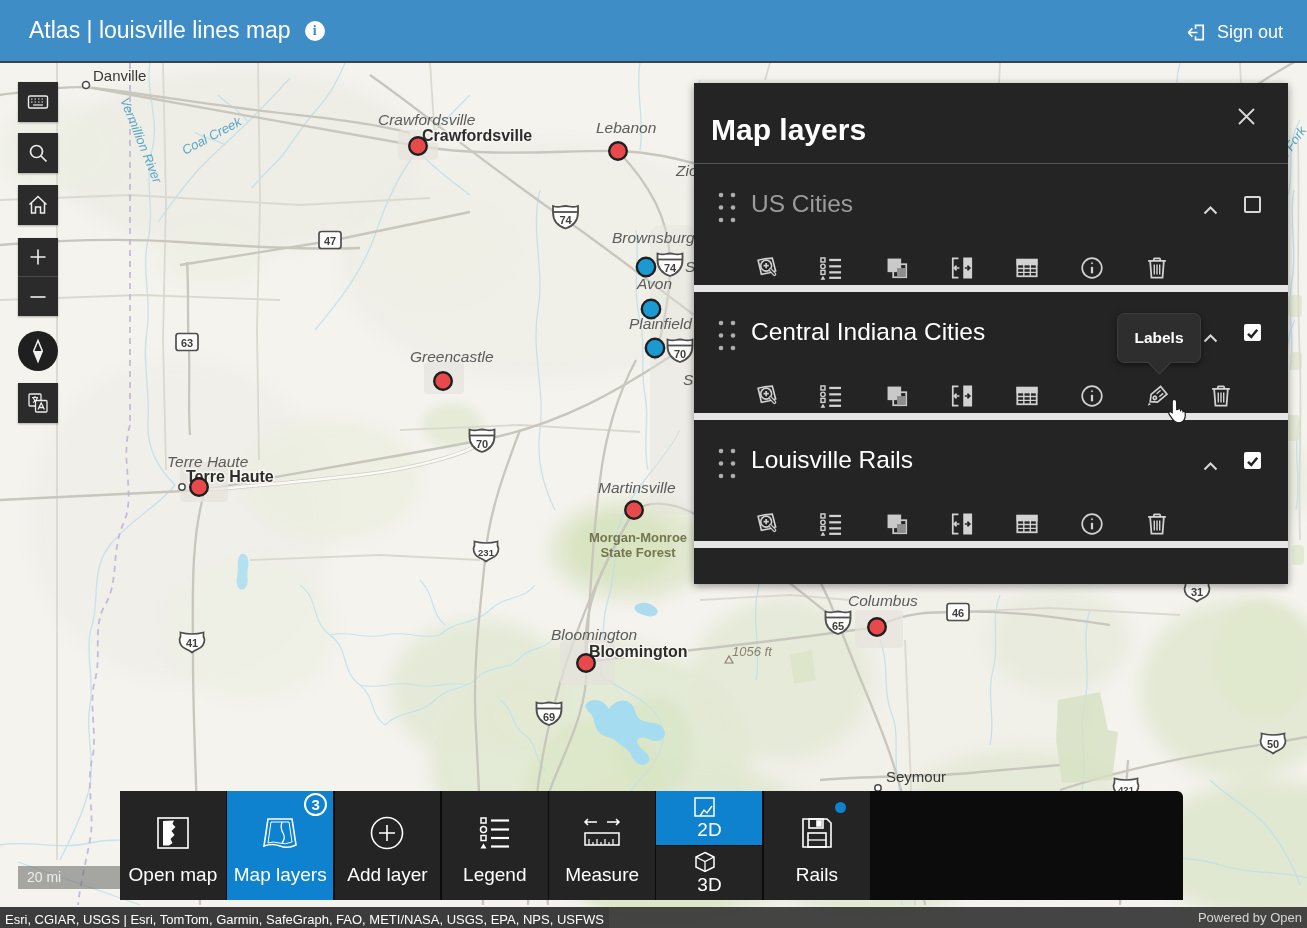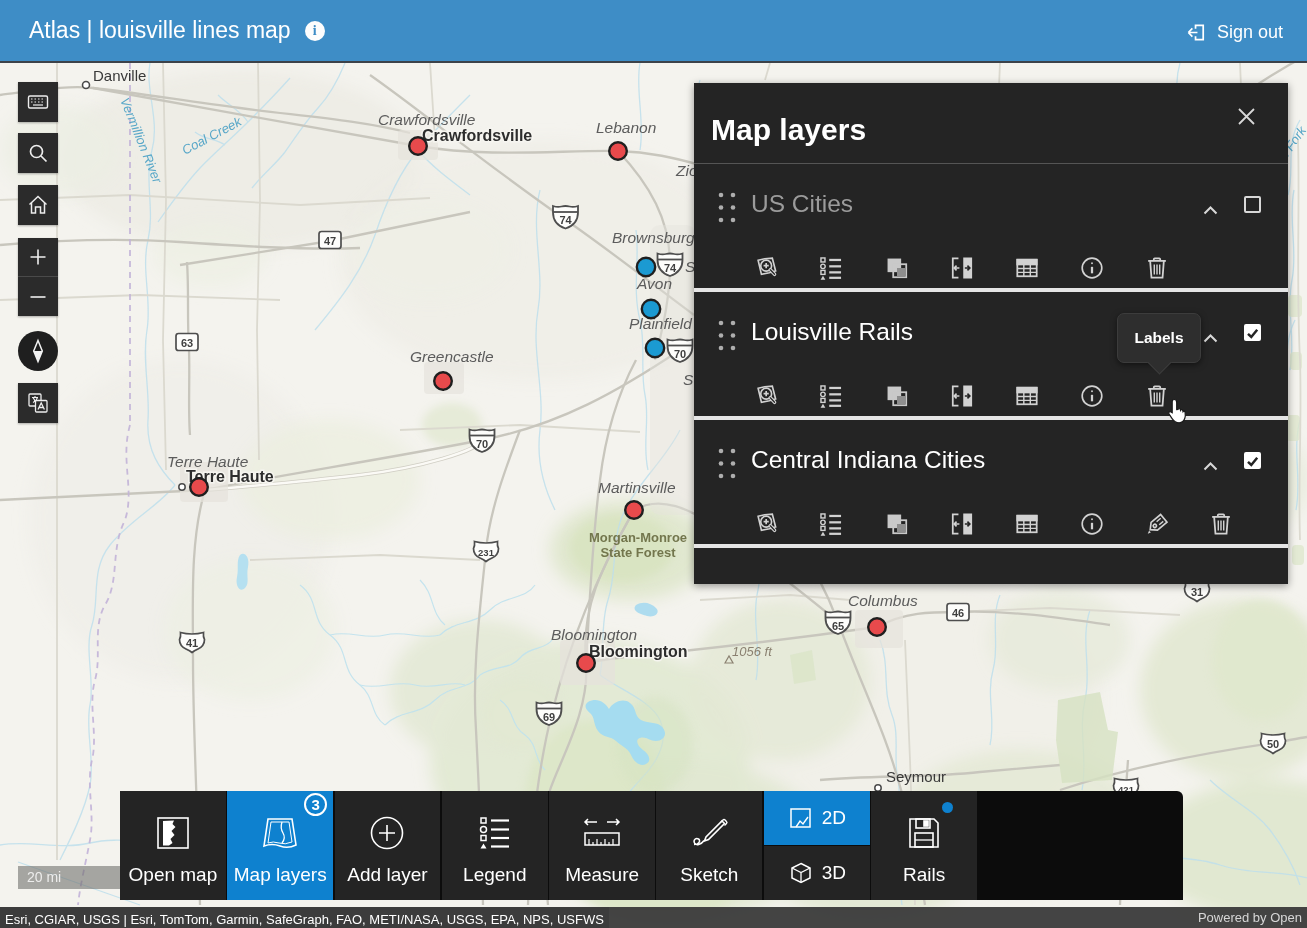--- a/index.html
+++ b/index.html
@@ -16,21 +16,21 @@
   .lbtn { position:absolute; left:18px; width:40px; height:40px; background:#2b2b2b; z-index:20; display:flex; align-items:center; justify-content:center; box-shadow:0 1px 2px rgba(0,0,0,.3); }
   #zoomgrp { position:absolute; left:18px; top:238px; width:40px; z-index:20; box-shadow:0 1px 2px rgba(0,0,0,.3); }
   #zoomgrp .z { width:40px; height:39px; background:#2b2b2b; color:#efefef; display:flex; align-items:center; justify-content:center; }
   #zoomgrp .z.plus { border-bottom:1px solid #4a4a4a; }
   #compass { position:absolute; left:18px; top:331px; width:40px; height:40px; border-radius:50%; background:#1f1f1f; z-index:20; display:flex; align-items:center; justify-content:center; }
   
   #panel { position:absolute; left:694px; top:83px; width:594px; height:501px; background:#242424; z-index:40; box-shadow:0 2px 8px rgba(0,0,0,.4); color:#fff; }
   #panel .phead { height:81px; border-bottom:1px solid #555; position:relative; }
   #panel .phead h2 { position:absolute; left:17px; top:30px; font-size:30px; font-weight:bold; color:#fff; }
   #panel .pclose { position:absolute; right:33px; top:24px; width:18px; height:18px; }
-  .lsec { position:relative; height:128px; border-bottom:4px solid #e5e5e5; }
+  .lsec { position:relative; height:128px; border-bottom:7px solid #e5e5e5; }
   .dots { position:absolute; left:24px; top:28px; width:14px; height:28px; }
   .lname { position:absolute; left:57px; top:26px; font-size:24.5px; color:#fff; }
   .lname.off { color:#9b9b9b; }
   .chev { position:absolute; right:70px; top:37px; }
   .cbox { position:absolute; right:27px; top:32px; width:17px; height:17px; border:2px solid #d8d8d8; border-radius:2px; background:transparent; }
   .cbox.on { background:#fff; border-color:#fff; }
   .cbox.on svg { display:block; margin:1px auto; }
   .irow { position:absolute; left:0; top:89px; right:0; height:46px; }
   .irow .ic { position:absolute; top:0; width:30px; height:30px; display:flex; align-items:center; justify-content:center; }
   
@@ -39,21 +39,21 @@
   
   #btb { position:absolute; left:120px; top:791px; width:1063px; height:109px; z-index:30; display:flex; background:#0c0c0c; border-radius:6px 6px 0 0; }
   .bbtn { width:105.8px; height:109px; background:#242424; margin-right:1.5px; position:relative; display:flex; flex-direction:column; align-items:center; color:#fff; }
   .bbtn:last-child { margin-right:0; }
   .bbtn .bic { height:64px; display:flex; align-items:flex-end; justify-content:center; padding-bottom:2px; }
   .bbtn .blab { font-size:19px; margin-top:9px; white-space:nowrap; }
   .bbtn.sel { background:#0e81cf; }
   .badge { position:absolute; right:6px; top:2px; width:23px; height:23px; border-radius:50%; background:#0e81cf; border:2px solid #fff; color:#fff; font-size:15px; font-weight:bold; text-align:center; line-height:19px; }
   .bluedot { position:absolute; right:24px; top:11px; width:11px; height:11px; border-radius:50%; background:#0e81cf; }
   .split { width:106px; }
-  .split .half { width:100%; height:53.5px; display:flex; align-items:center; justify-content:center; color:#fff; font-size:19px; background:#242424; }
+  .split .half { width:100%; height:53.5px; display:flex; align-items:center; justify-content:center; color:#fff; font-size:19px; background:#242424;flex-direction:column; }
   .split .half.sel { background:#0e81cf; height:54px; }
   .split .half svg { margin-right:8px; }
   
   #scale { position:absolute; left:18px; top:866px; width:102px; height:23px; background:rgba(108,108,105,.58); color:#ededec; font-size:14px; line-height:23px; padding-left:9px; z-index:25; }
   #attr { position:absolute; left:0; top:907px; width:1307px; height:21px; background:rgba(58,58,58,.95); z-index:35; color:#fff; font-size:13px; line-height:21px; }
   #attr .l { position:absolute; left:0; top:0; height:21px; background:#3c3c3c; padding:2px 5px; }
   #attr .r { position:absolute; right:5px; top:0; color:#d6d6d6; }
   
   #cursor { position:absolute; left:1166px; top:398px; z-index:60; }
 </style>
@@ -486,20 +486,111 @@
 </div>
 <div class="lsec">
 <span class="dots"><svg width="18" height="31" viewBox="0 0 18 31" fill="#aeaeae">
 <circle cx="3" cy="3" r="2.3"></circle>
             <circle cx="15" cy="3" r="2.3"></circle>
 <circle cx="3" cy="15.5" r="2.3"></circle>
             <circle cx="15" cy="15.5" r="2.3"></circle>
 <circle cx="3" cy="28" r="2.3"></circle>
             <circle cx="15" cy="28" r="2.3"></circle>
 </svg></span>
+<span class="lname">Central Indiana Cities</span>
+<span class="chev"><svg width="15" height="9" viewBox="0 0 15 9">
+            <path d="M1.5,7.5 L7.5,1.5 L13.5,7.5" fill="none" stroke="#d8d8d8" stroke-width="2"></path>
+          </svg></span>
+<span class="cbox on">
+          <svg width="13" height="13" viewBox="0 0 13 13">
+            <path d="M2,6.8 L5.3,10 L11.2,2.8" fill="none" stroke="#242424" stroke-width="2.5"></path>
+          </svg>
+        </span>
+<div class="irow">
+<span class="ic" style="left:58px">
+            <svg width="26" height="26" viewBox="0 0 22 22" fill="none" stroke="#d2d2d2" stroke-width="1.4">
+<path d="M3.5,4.5 L9,3.2 L15.5,2.6 L18.3,13.5 L13,15 L6.3,16.4 Z"></path>
+<circle cx="10.3" cy="9" r="4.6"></circle>
+<path d="M10.3,6.8 v4.4 M8.1,9 h4.4"></path>
+<path d="M13.8,12.5 l3.6,3.8" stroke-width="3" stroke-linecap="round"></path>
+<path d="M13.8,12.5 l3.6,3.8" stroke="#242424" stroke-width="1" stroke-linecap="round"></path>
+</svg>
+          </span>
+<span class="ic" style="left:122px">
+            <svg width="26" height="26" viewBox="0 0 22 22" fill="#d2d2d2" stroke="none">
+<rect x="2.5" y="2.5" width="3.4" height="3.4" fill="none" stroke="#d2d2d2" stroke-width="1.2"></rect>
+<circle cx="4.2" cy="9.6" r="1.9" fill="none" stroke="#d2d2d2" stroke-width="1.2"></circle>
+<rect x="2.5" y="13" width="3.4" height="3.4" fill="none" stroke="#d2d2d2" stroke-width="1.2"></rect>
+<path d="M4.2,17.6 l2,3.4 h-4 z"></path>
+<g stroke="#d2d2d2" stroke-width="1.9">
+                <path d="M9.5,4.2 h10"></path>
+                <path d="M9.5,9.6 h10"></path>
+                <path d="M9.5,14.7 h10"></path>
+                <path d="M9.5,19.3 h10"></path>
+              </g>
+</svg>
+          </span>
+<span class="ic" style="left:188px">
+            <svg width="26" height="26" viewBox="0 0 22 22" fill="none">
+<rect x="3" y="3" width="11.5" height="11.5" fill="#c9c9c9"></rect>
+<rect x="7.8" y="7.8" width="11" height="11" fill="none" stroke="#c9c9c9" stroke-width="1.5"></rect>
+<rect x="11" y="11" width="7.3" height="7.3" fill="#8e8e8e"></rect>
+</svg>
+          </span>
+<span class="ic" style="left:253px">
+            <svg width="26" height="26" viewBox="0 0 22 22" fill="none" stroke="#d2d2d2" stroke-width="1.5">
+<path d="M8,2.8 H3.2 V19.2 H8"></path>
+<path d="M12.8,2.8 H18.8 V19.2 H12.8 Z" fill="#d2d2d2"></path>
+<path d="M8.8,11 H4.6 M6.4,9 l-2,2 2,2" stroke-width="1.4"></path>
+<path d="M13.4,11 H17.4 M15.6,9 l2,2 -2,2" stroke="#242424" stroke-width="1.4"></path>
+</svg>
+          </span>
+<span class="ic" style="left:318px">
+            <svg width="26" height="26" viewBox="0 0 22 22" fill="none" stroke="#d2d2d2" stroke-width="1.5">
+<rect x="2.8" y="4" width="16.4" height="14"></rect>
+<rect x="2.8" y="4" width="16.4" height="4" fill="#d2d2d2"></rect>
+<path d="M2.8,11.4 h16.4 M2.8,14.7 h16.4 M8.3,8 v10 M13.8,8 v10" stroke-width="1.2"></path>
+</svg>
+          </span>
+<span class="ic" style="left:383px">
+            <svg width="26" height="26" viewBox="0 0 22 22" fill="none" stroke="#d2d2d2" stroke-width="1.4">
+<circle cx="11" cy="11" r="8.3"></circle>
+<path d="M11,10 v5.5" stroke-width="1.9"></path>
+<circle cx="11" cy="7" r="0.8" fill="#d2d2d2" stroke="none"></circle>
+</svg>
+          </span>
+<span class="ic" style="left:448px">
+            <svg width="26" height="26" viewBox="0 0 22 22" fill="none" stroke="#d2d2d2" stroke-width="1.4">
+<g transform="rotate(-40 11 11)">
+<path d="M3.5,11 L8,6.8 H18.5 V15.2 H8 Z"></path>
+<circle cx="8.6" cy="11" r="1.4"></circle>
+<path d="M12,9.3 h4.5 M12,12.7 h4.5" stroke-width="1.2"></path>
+</g>
+<path d="M3.2,19.2 l2.6,-1 -1.5,-1.7 z" fill="#d2d2d2" stroke="none"></path>
+</svg>
+          </span>
+<span class="ic" style="left:512px">
+            <svg width="26" height="26" viewBox="0 0 22 22" fill="none" stroke="#d2d2d2" stroke-width="1.5">
+<path d="M3.5,5 h15"></path>
+<path d="M8.3,5 V3.6 Q8.3,2.8 9.1,2.8 h3.8 Q13.7,2.8 13.7,3.6 V5"></path>
+<path d="M5.2,5 L6.3,19.2 H15.7 L16.8,5"></path>
+<path d="M8.7,8 v8.6 M11,8 v8.6 M13.3,8 v8.6" stroke-width="1.2"></path>
+</svg>
+          </span>
+</div>
+</div>
+<div class="lsec">
+<span class="dots"><svg width="18" height="31" viewBox="0 0 18 31" fill="#aeaeae">
+<circle cx="3" cy="3" r="2.3"></circle>
+            <circle cx="15" cy="3" r="2.3"></circle>
+<circle cx="3" cy="15.5" r="2.3"></circle>
+            <circle cx="15" cy="15.5" r="2.3"></circle>
+<circle cx="3" cy="28" r="2.3"></circle>
+            <circle cx="15" cy="28" r="2.3"></circle>
+</svg></span>
 <span class="lname">Louisville Rails</span>
 <span class="chev"><svg width="15" height="9" viewBox="0 0 15 9">
             <path d="M1.5,7.5 L7.5,1.5 L13.5,7.5" fill="none" stroke="#d8d8d8" stroke-width="2"></path>
           </svg></span>
 <span class="cbox on">
           <svg width="13" height="13" viewBox="0 0 13 13">
             <path d="M2,6.8 L5.3,10 L11.2,2.8" fill="none" stroke="#242424" stroke-width="2.5"></path>
           </svg>
         </span>
 <div class="irow">
@@ -558,111 +649,20 @@
 <span class="ic" style="left:448px">
             <svg width="26" height="26" viewBox="0 0 22 22" fill="none" stroke="#d2d2d2" stroke-width="1.5">
 <path d="M3.5,5 h15"></path>
 <path d="M8.3,5 V3.6 Q8.3,2.8 9.1,2.8 h3.8 Q13.7,2.8 13.7,3.6 V5"></path>
 <path d="M5.2,5 L6.3,19.2 H15.7 L16.8,5"></path>
 <path d="M8.7,8 v8.6 M11,8 v8.6 M13.3,8 v8.6" stroke-width="1.2"></path>
 </svg>
           </span>
 </div>
 </div>
-<div class="lsec">
-<span class="dots"><svg width="18" height="31" viewBox="0 0 18 31" fill="#aeaeae">
-<circle cx="3" cy="3" r="2.3"></circle>
-            <circle cx="15" cy="3" r="2.3"></circle>
-<circle cx="3" cy="15.5" r="2.3"></circle>
-            <circle cx="15" cy="15.5" r="2.3"></circle>
-<circle cx="3" cy="28" r="2.3"></circle>
-            <circle cx="15" cy="28" r="2.3"></circle>
-</svg></span>
-<span class="lname">Central Indiana Cities</span>
-<span class="chev"><svg width="15" height="9" viewBox="0 0 15 9">
-            <path d="M1.5,7.5 L7.5,1.5 L13.5,7.5" fill="none" stroke="#d8d8d8" stroke-width="2"></path>
-          </svg></span>
-<span class="cbox on">
-          <svg width="13" height="13" viewBox="0 0 13 13">
-            <path d="M2,6.8 L5.3,10 L11.2,2.8" fill="none" stroke="#242424" stroke-width="2.5"></path>
-          </svg>
-        </span>
-<div class="irow">
-<span class="ic" style="left:58px">
-            <svg width="26" height="26" viewBox="0 0 22 22" fill="none" stroke="#d2d2d2" stroke-width="1.4">
-<path d="M3.5,4.5 L9,3.2 L15.5,2.6 L18.3,13.5 L13,15 L6.3,16.4 Z"></path>
-<circle cx="10.3" cy="9" r="4.6"></circle>
-<path d="M10.3,6.8 v4.4 M8.1,9 h4.4"></path>
-<path d="M13.8,12.5 l3.6,3.8" stroke-width="3" stroke-linecap="round"></path>
-<path d="M13.8,12.5 l3.6,3.8" stroke="#242424" stroke-width="1" stroke-linecap="round"></path>
-</svg>
-          </span>
-<span class="ic" style="left:122px">
-            <svg width="26" height="26" viewBox="0 0 22 22" fill="#d2d2d2" stroke="none">
-<rect x="2.5" y="2.5" width="3.4" height="3.4" fill="none" stroke="#d2d2d2" stroke-width="1.2"></rect>
-<circle cx="4.2" cy="9.6" r="1.9" fill="none" stroke="#d2d2d2" stroke-width="1.2"></circle>
-<rect x="2.5" y="13" width="3.4" height="3.4" fill="none" stroke="#d2d2d2" stroke-width="1.2"></rect>
-<path d="M4.2,17.6 l2,3.4 h-4 z"></path>
-<g stroke="#d2d2d2" stroke-width="1.9">
-                <path d="M9.5,4.2 h10"></path>
-                <path d="M9.5,9.6 h10"></path>
-                <path d="M9.5,14.7 h10"></path>
-                <path d="M9.5,19.3 h10"></path>
-              </g>
-</svg>
-          </span>
-<span class="ic" style="left:188px">
-            <svg width="26" height="26" viewBox="0 0 22 22" fill="none">
-<rect x="3" y="3" width="11.5" height="11.5" fill="#c9c9c9"></rect>
-<rect x="7.8" y="7.8" width="11" height="11" fill="none" stroke="#c9c9c9" stroke-width="1.5"></rect>
-<rect x="11" y="11" width="7.3" height="7.3" fill="#8e8e8e"></rect>
-</svg>
-          </span>
-<span class="ic" style="left:253px">
-            <svg width="26" height="26" viewBox="0 0 22 22" fill="none" stroke="#d2d2d2" stroke-width="1.5">
-<path d="M8,2.8 H3.2 V19.2 H8"></path>
-<path d="M12.8,2.8 H18.8 V19.2 H12.8 Z" fill="#d2d2d2"></path>
-<path d="M8.8,11 H4.6 M6.4,9 l-2,2 2,2" stroke-width="1.4"></path>
-<path d="M13.4,11 H17.4 M15.6,9 l2,2 -2,2" stroke="#242424" stroke-width="1.4"></path>
-</svg>
-          </span>
-<span class="ic" style="left:318px">
-            <svg width="26" height="26" viewBox="0 0 22 22" fill="none" stroke="#d2d2d2" stroke-width="1.5">
-<rect x="2.8" y="4" width="16.4" height="14"></rect>
-<rect x="2.8" y="4" width="16.4" height="4" fill="#d2d2d2"></rect>
-<path d="M2.8,11.4 h16.4 M2.8,14.7 h16.4 M8.3,8 v10 M13.8,8 v10" stroke-width="1.2"></path>
-</svg>
-          </span>
-<span class="ic" style="left:383px">
-            <svg width="26" height="26" viewBox="0 0 22 22" fill="none" stroke="#d2d2d2" stroke-width="1.4">
-<circle cx="11" cy="11" r="8.3"></circle>
-<path d="M11,10 v5.5" stroke-width="1.9"></path>
-<circle cx="11" cy="7" r="0.8" fill="#d2d2d2" stroke="none"></circle>
-</svg>
-          </span>
-<span class="ic" style="left:448px">
-            <svg width="26" height="26" viewBox="0 0 22 22" fill="none" stroke="#d2d2d2" stroke-width="1.4">
-<g transform="rotate(-40 11 11)">
-<path d="M3.5,11 L8,6.8 H18.5 V15.2 H8 Z"></path>
-<circle cx="8.6" cy="11" r="1.4"></circle>
-<path d="M12,9.3 h4.5 M12,12.7 h4.5" stroke-width="1.2"></path>
-</g>
-<path d="M3.2,19.2 l2.6,-1 -1.5,-1.7 z" fill="#d2d2d2" stroke="none"></path>
-</svg>
-          </span>
-<span class="ic" style="left:512px">
-            <svg width="26" height="26" viewBox="0 0 22 22" fill="none" stroke="#d2d2d2" stroke-width="1.5">
-<path d="M3.5,5 h15"></path>
-<path d="M8.3,5 V3.6 Q8.3,2.8 9.1,2.8 h3.8 Q13.7,2.8 13.7,3.6 V5"></path>
-<path d="M5.2,5 L6.3,19.2 H15.7 L16.8,5"></path>
-<path d="M8.7,8 v8.6 M11,8 v8.6 M13.3,8 v8.6" stroke-width="1.2"></path>
-</svg>
-          </span>
-</div>
-</div>
 </div>
   <div id="tip">Labels</div>
   <div id="btb">
 <div class="bbtn">
         <div class="bic">
           <svg width="40" height="40" viewBox="0 0 40 40" fill="none" stroke="#fff" stroke-width="1.6">
 <rect x="5" y="5" width="30" height="30"></rect>
 <path d="M10,8 L21,7.5 L19.5,11 L22.5,14 L18.5,18 L21.5,22 L17.5,26 L19.5,30 L16,32.5 L10,32.5 Z" fill="#fff" stroke="none"></path>
 </svg>
         </div>
@@ -708,30 +708,20 @@
 <div class="bbtn">
         <div class="bic">
           <svg width="44" height="40" viewBox="0 0 44 40" fill="none" stroke="#fff" stroke-width="1.5">
 <path d="M5,9 h12 M8,6 l-3,3 3,3 M27,9 h12 M36,6 l3,3 -3,3"></path>
 <rect x="5" y="20" width="34" height="12"></rect>
 <path d="M9,26 v6 M13,29 v3 M17,26 v6 M21,29 v3 M25,26 v6 M29,29 v3 M33,26 v6" stroke-width="1.2"></path>
 </svg>
         </div>
         <div class="blab">Measure</div>
       </div>
-<div class="bbtn">
-        <div class="bic">
-          <svg width="42" height="40" viewBox="0 0 42 40" fill="none" stroke="#fff" stroke-width="1.6">
-<path d="M34,8 l2.5,2.5 -16,16 -4,1.5 1.5,-4 Z"></path>
-<path d="M33,9 l2,-2 q1,-1 2.1,0.1 l1.3,1.3 q1.1,1.1 0.1,2.1 l-2,2" stroke-width="1.4"></path>
-<path d="M16,27.5 C13,32 8,33 6.5,30 C5,27 8,24.5 10.5,26 C13,27.5 11,31.5 6,31.5" stroke-width="1.5"></path>
-</svg>
-        </div>
-        <div class="blab">Sketch</div>
-      </div>
 <div class="bbtn split" style="background:#0c0c0c">
 <div class="half sel">
           <svg width="26" height="24" viewBox="0 0 26 24" fill="none" stroke="#fff" stroke-width="1.5">
 <rect x="3" y="3" width="19" height="18"></rect>
 <path d="M8,21 l4,-6 3,3 5,-7" stroke-width="1.4"></path>
 </svg>
           <span>2D</span>
         </div>
 <div style="height:1px"></div>
 <div class="half">

